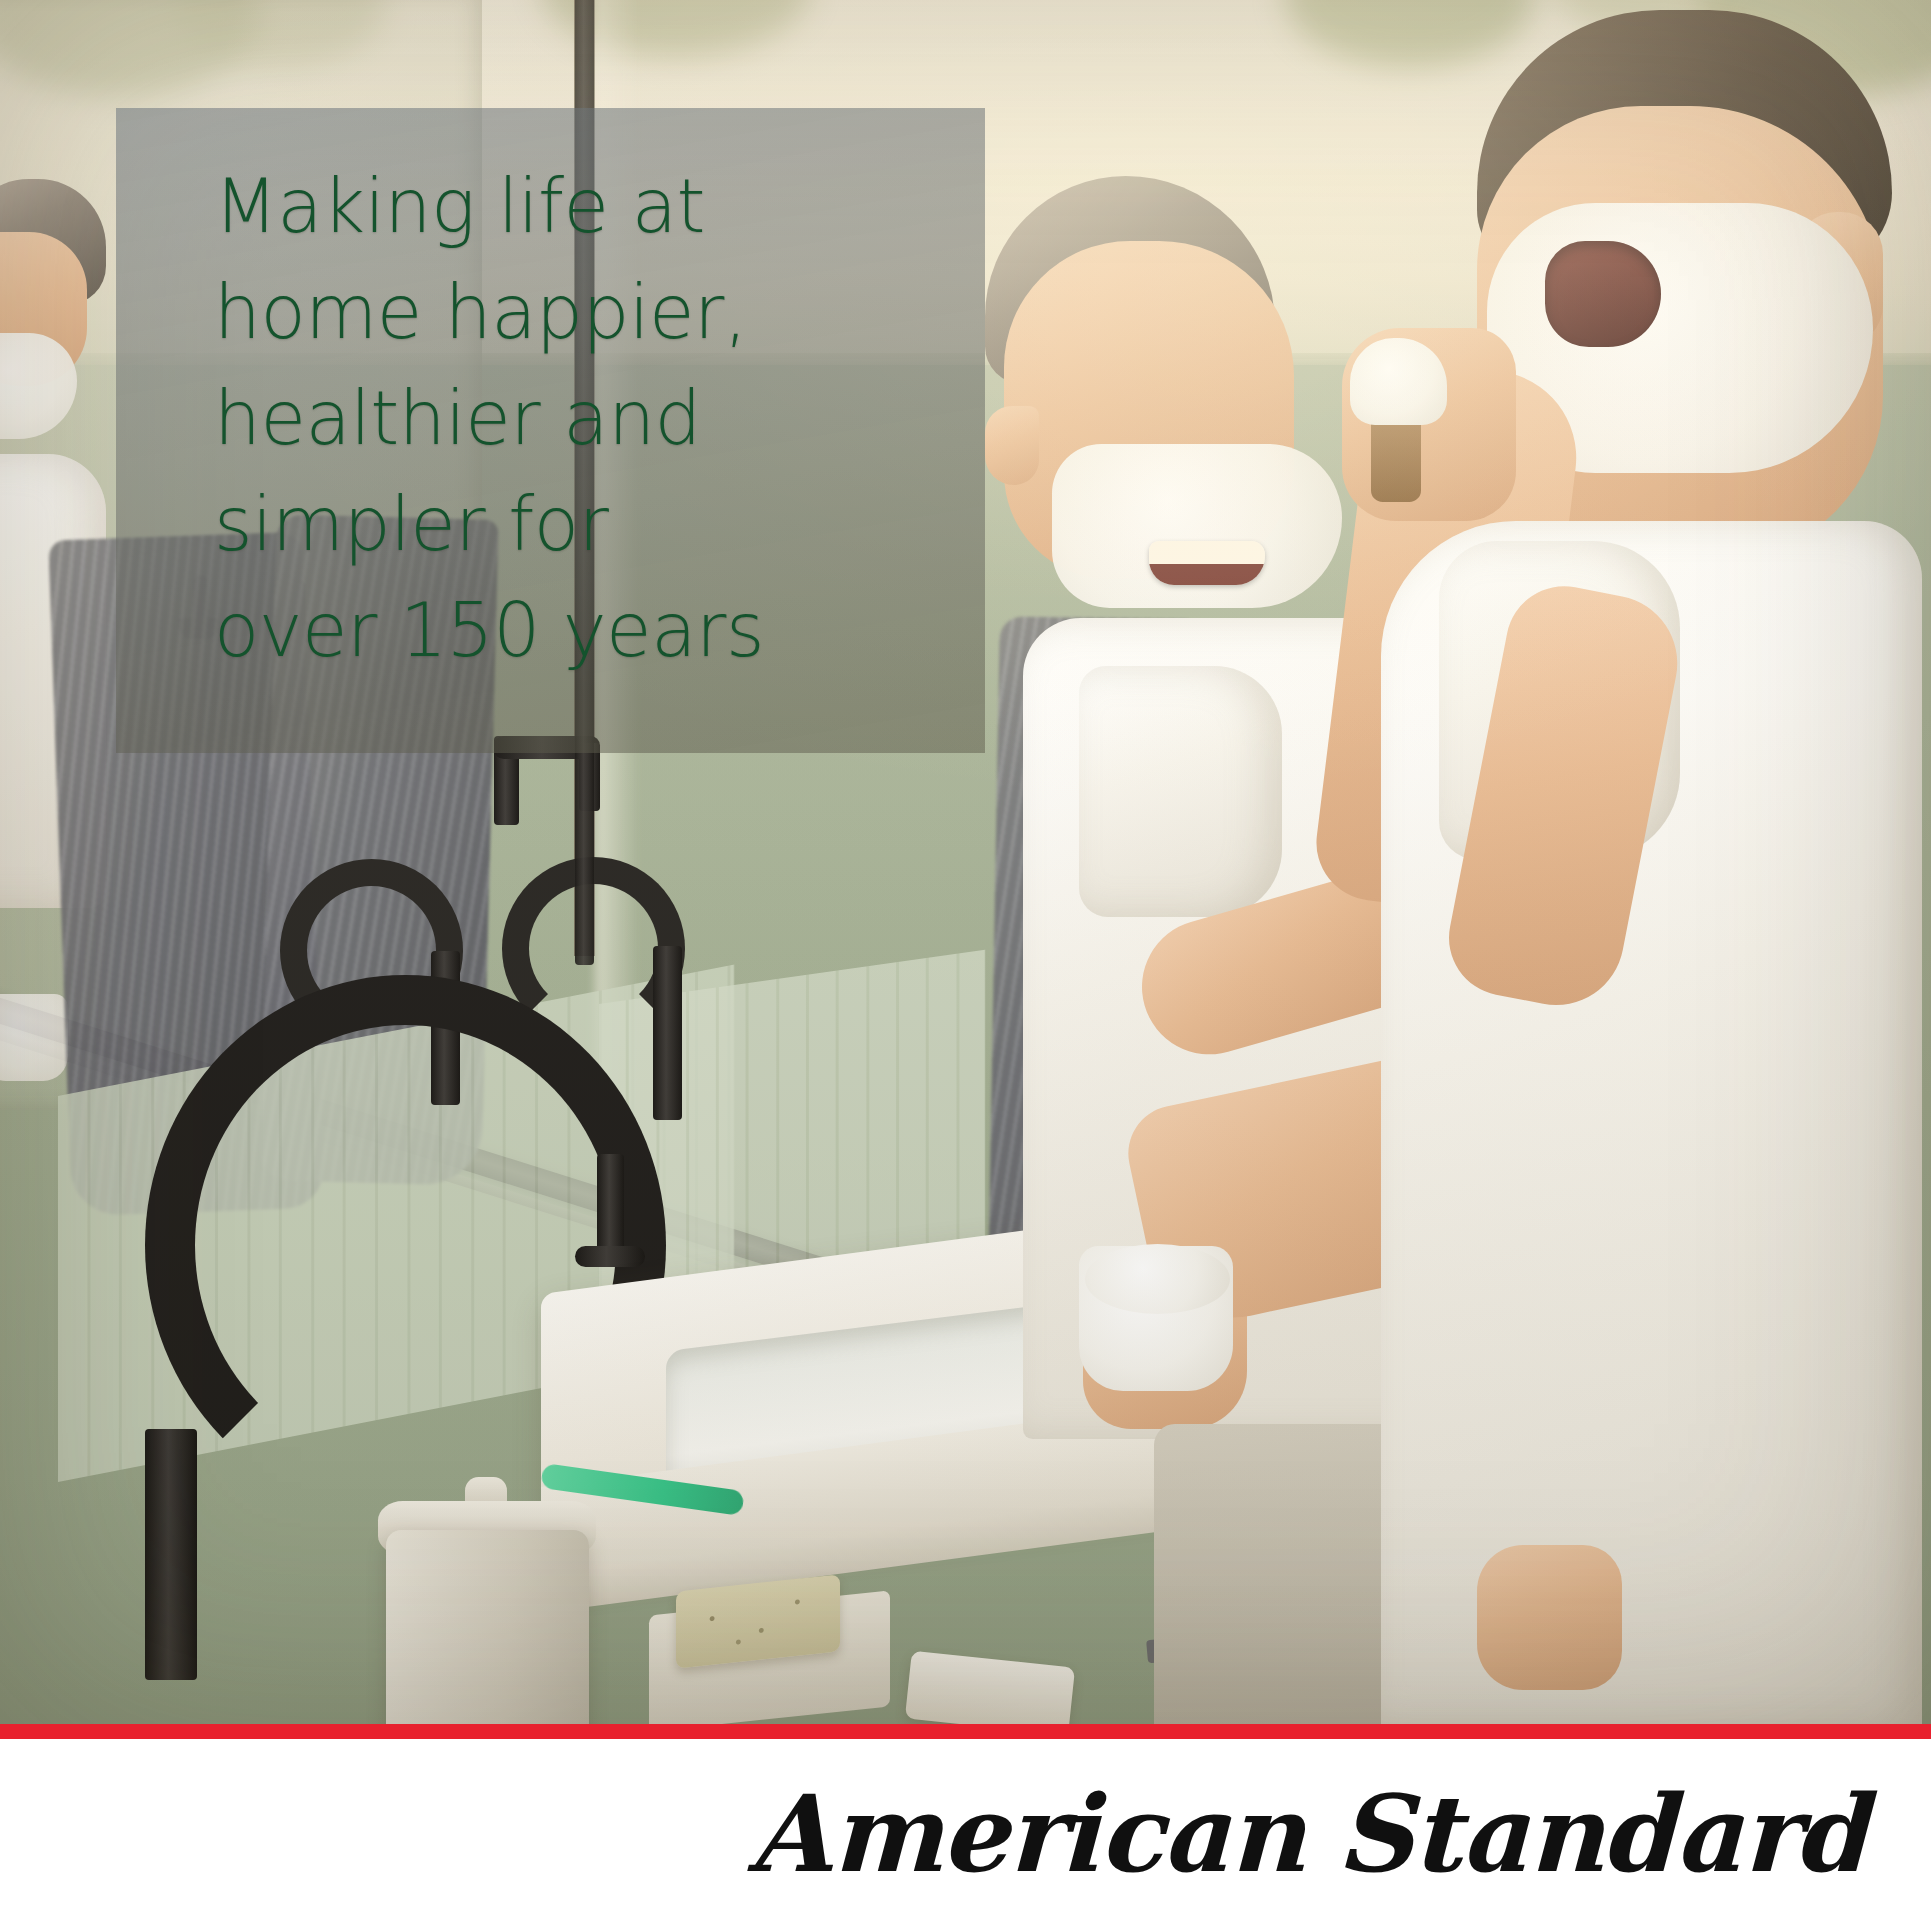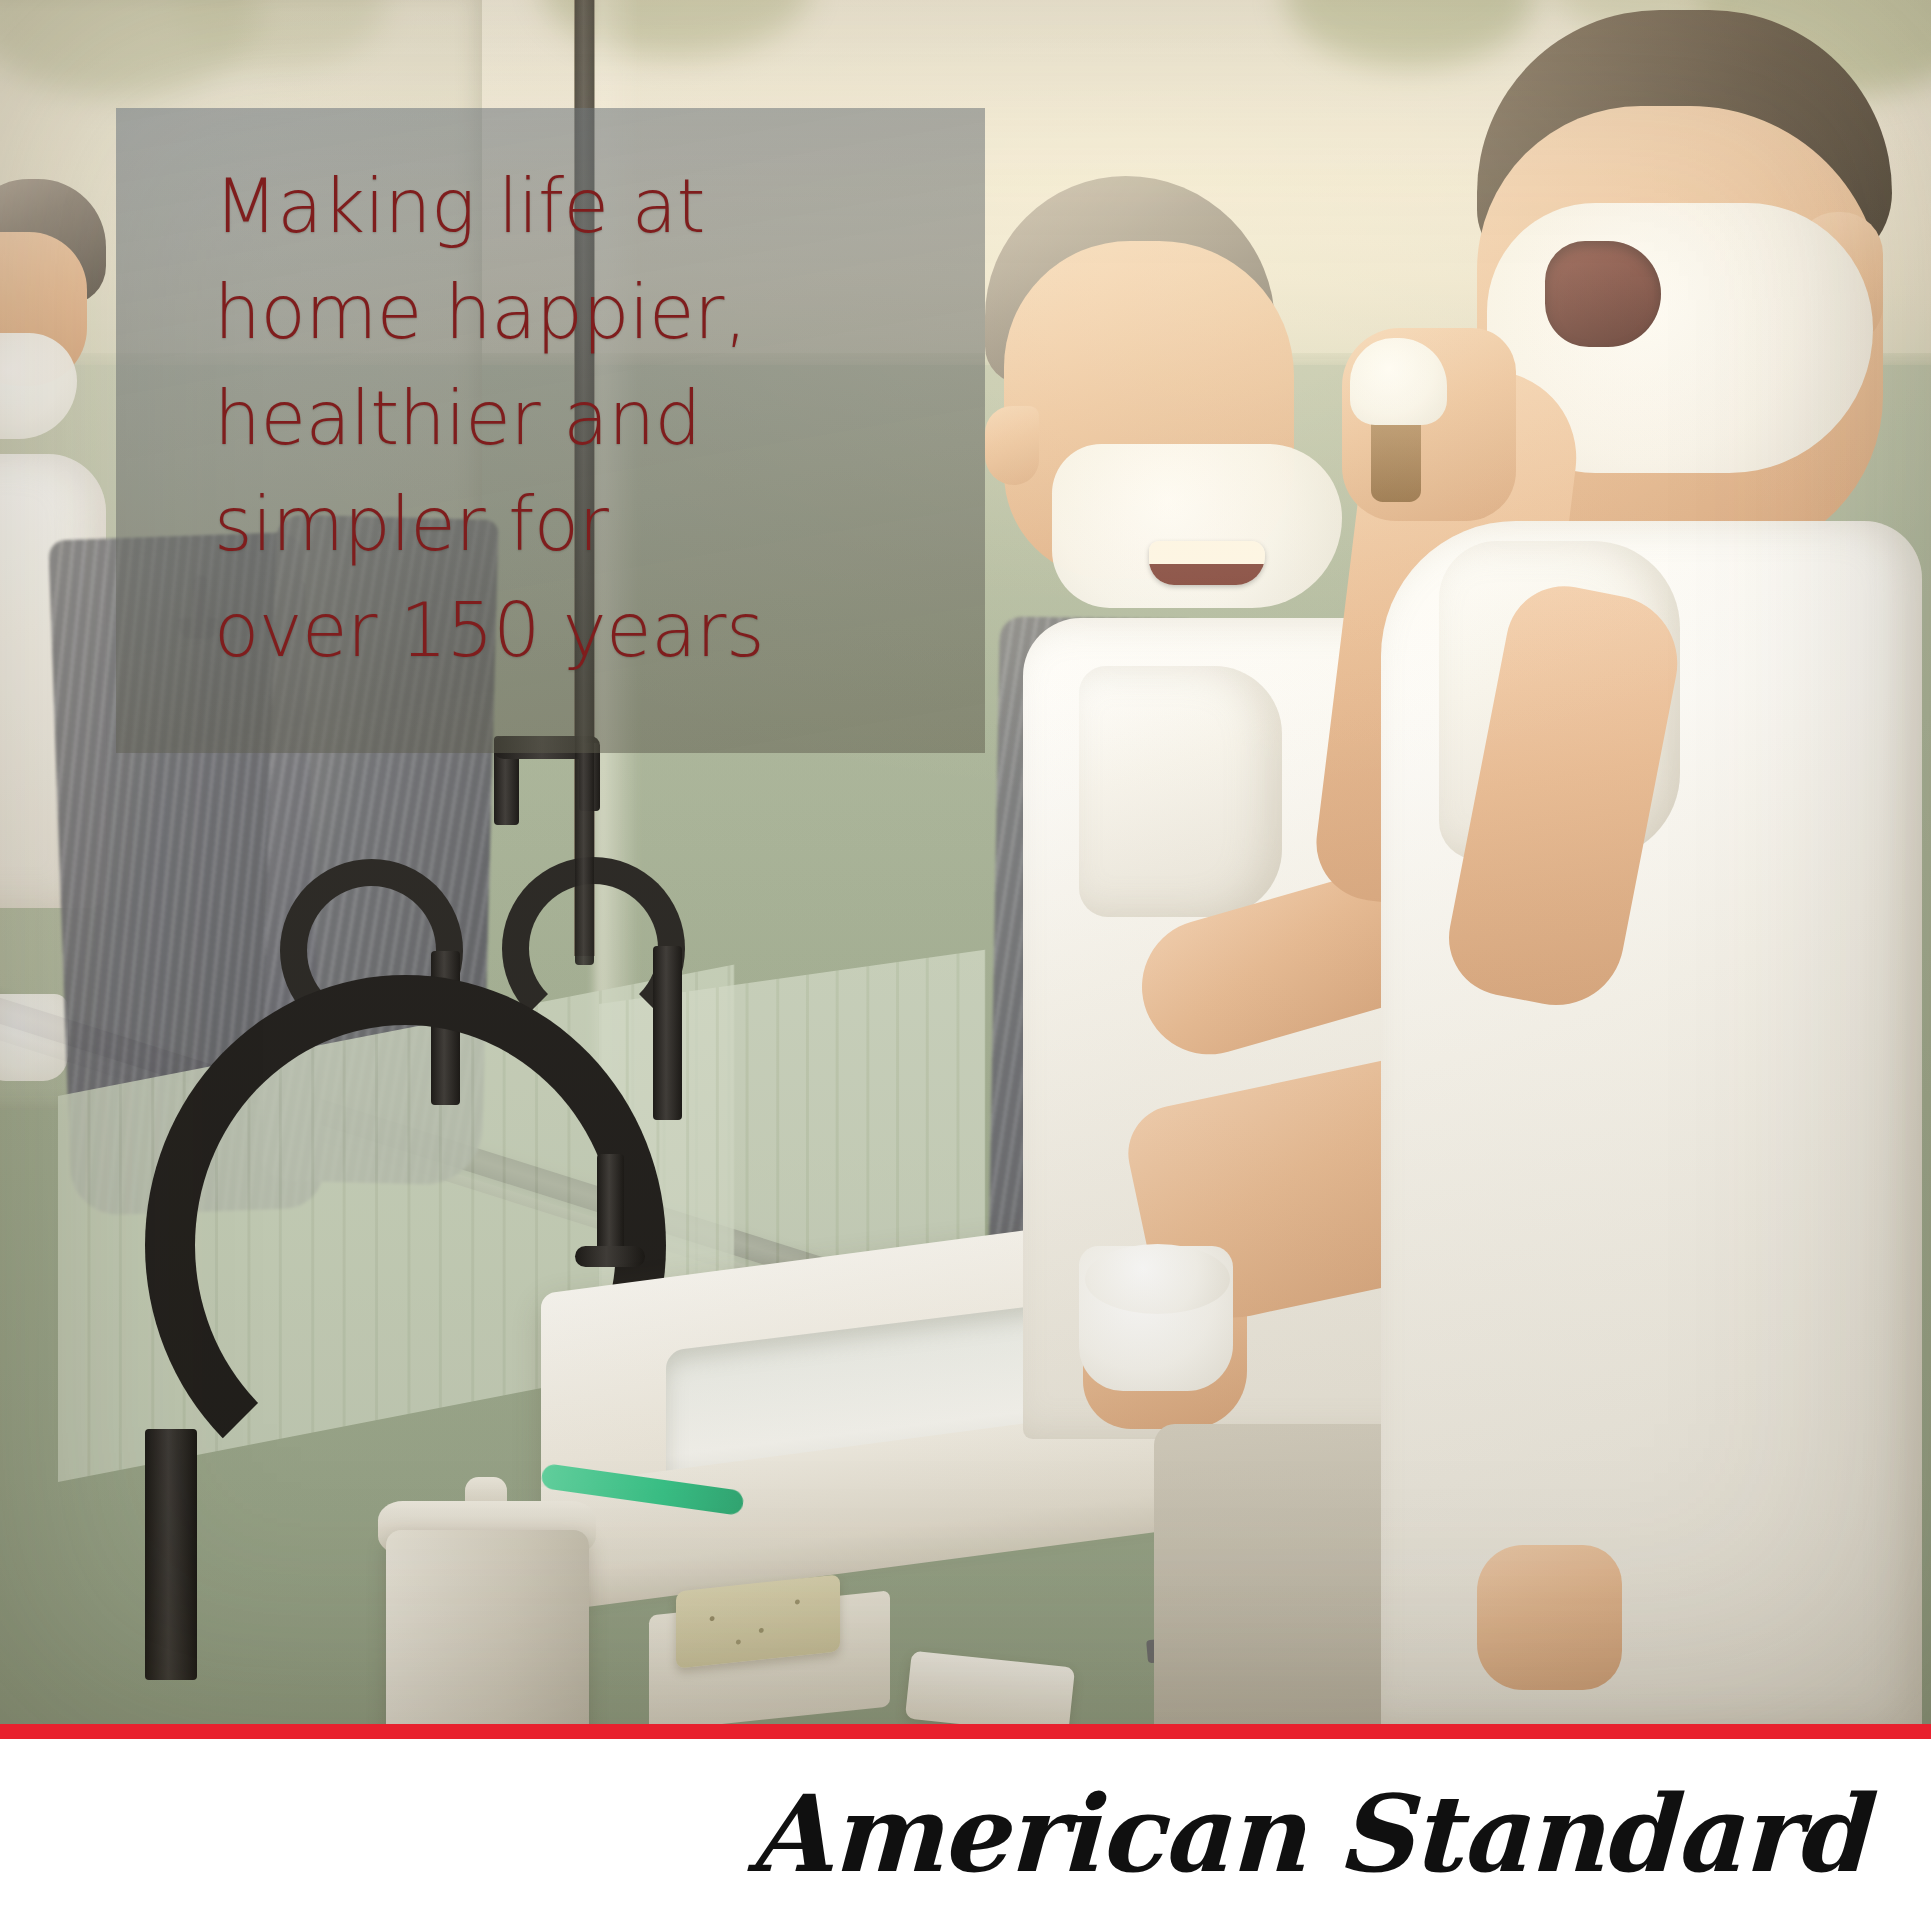--- a/index.html
+++ b/index.html
@@ -222,21 +222,21 @@
   }
 
   
   .overlay {
     position:absolute; left:116px; top:108px; width:869px; height:645px;
     background:linear-gradient(170deg, rgba(112,120,126,.56) 0%, rgba(106,110,108,.52) 38%, rgba(92,90,72,.50) 100%);
     backdrop-filter:saturate(.9);
   }
   .headline {
     position:absolute; left:214px; top:153px; width:763px;
-    color:#7f1d1d;
+    color:#14532d;
     font-family:"DejaVu Sans", sans-serif;
     font-weight:300;
     font-size:74px;
     line-height:106px;
     letter-spacing:-0.5px;
     text-shadow:0 1px 1.9px rgba(60,60,50,.28);
     white-space:pre-line;
   }
 
   

